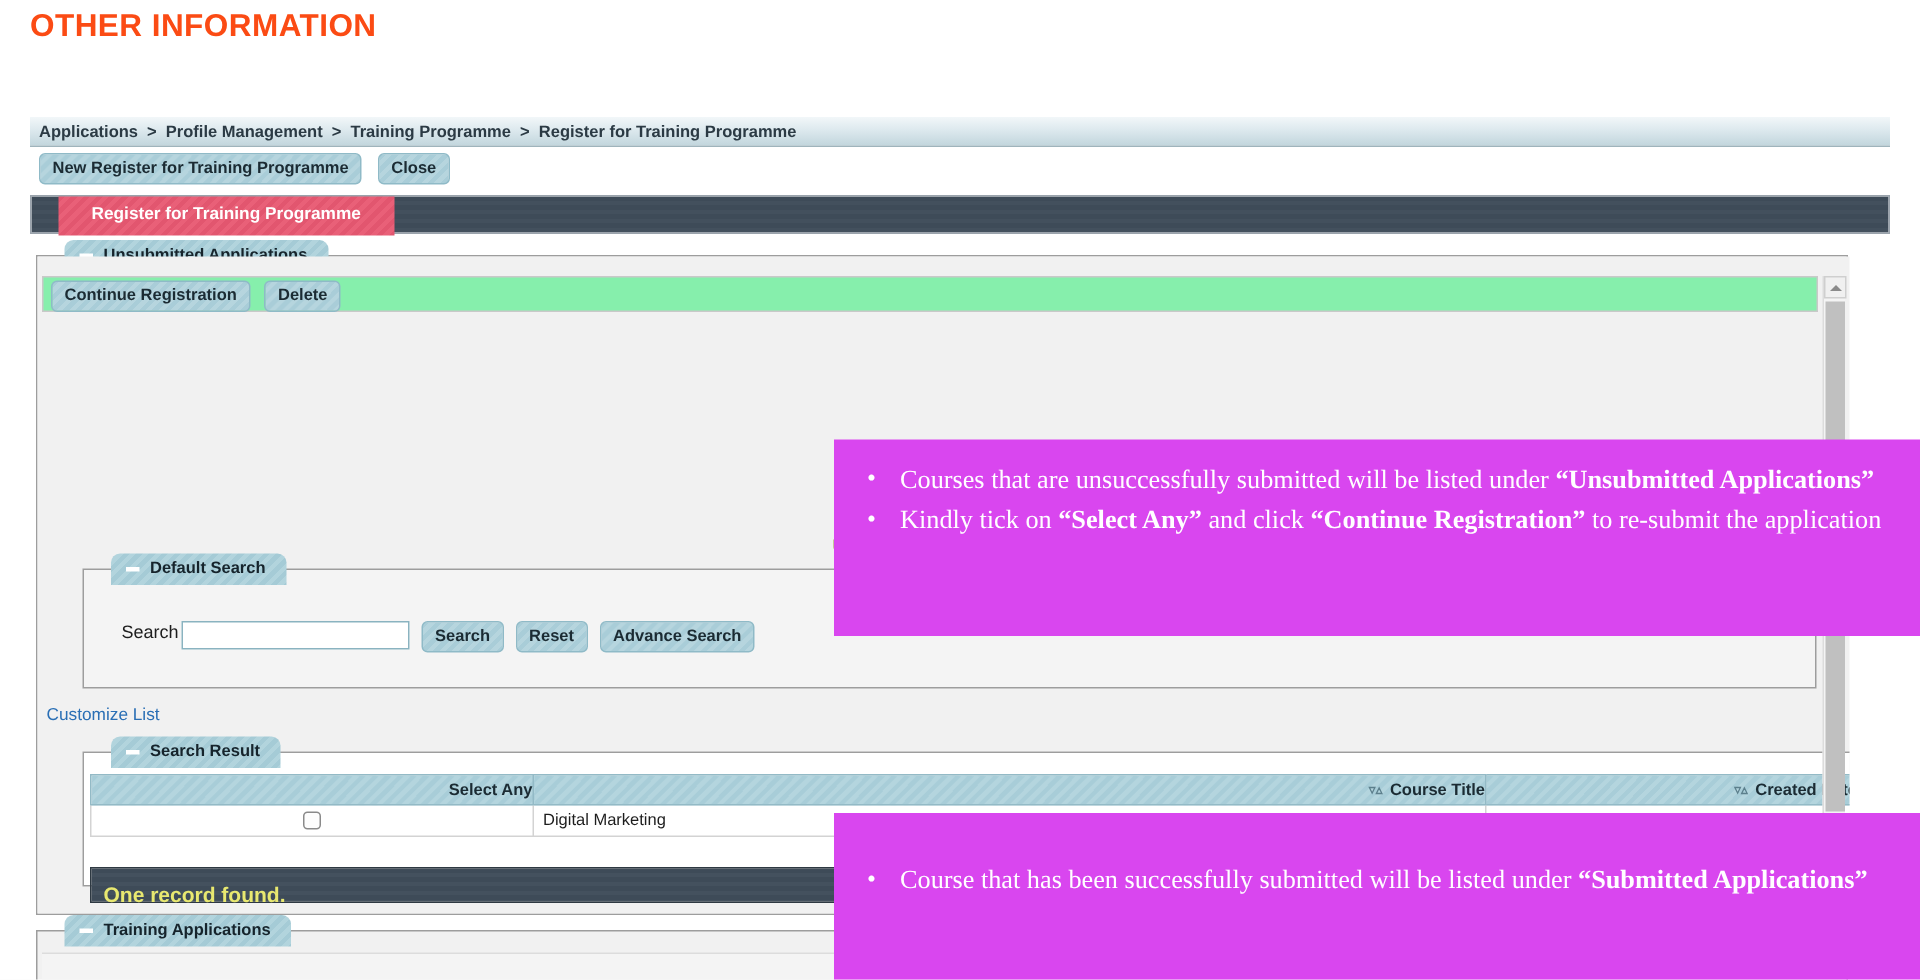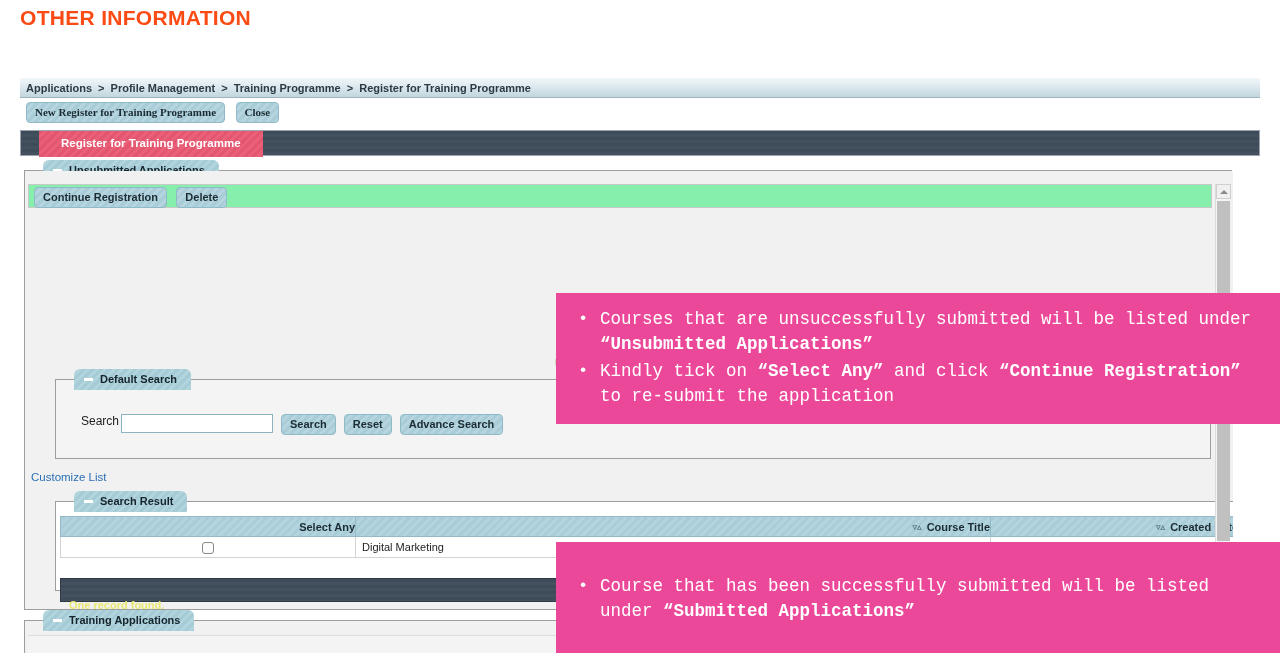--- a/index.html
+++ b/index.html
@@ -67,21 +67,21 @@
     border: 1px solid #8fbac7;
     border-radius: 4px;
     color: #1b2b33;
     font-size: 11px;
     font-weight: bold;
     padding: 3px 8px 4px 8px;
     cursor: pointer;
     line-height: 12px;
     vertical-align: middle;
   }
-  .toolbar .btn { margin: 2px 0 0 6px; font-family: Liberation Serif, serif; }
+  .toolbar .btn { margin: 2px 0 0 6px; }
 
   
   .tabstrip {
     position: absolute;
     left: 0; top: 52px;
     width: 1240px; height: 26px;
     background: repeating-linear-gradient(to bottom, #3e4b58 0px, #3e4b58 3px, #43505d 3px, #43505d 6px);
     border: 1px solid #9aa3ac;
   }
   .tab-active {
@@ -243,25 +243,24 @@
   }
   .result-footer {
     position: absolute;
     left: 4px; top: 76px;
     width: 1178px; height: 24px;
     background: repeating-linear-gradient(to bottom, #3e4b58 0px, #3e4b58 3px, #44515e 3px, #44515e 6px);
     border: 1px solid #2e3942;
   }
   .result-footer .msg {
     position: absolute;
-    left: 8px; top: 20px;
-    font-size: 11px;
+    left: 8px; top: 9px;
+    font-size: 14px;
     font-weight: bold;
     color: #e8e870;
-    text-decoration: underline;
   }
   .pager {
     position: absolute;
     right: 4px; top: 3px;
     min-width: 16px;
     height: 17px;
     background: #e2566f;
     border: 1px solid #c9455d;
     color: #ffffff;
     font-size: 10.5px;
@@ -314,23 +313,23 @@
     position: absolute;
     left: 3px; top: 14px;
     width: 1200px; height: 22px;
     background: #f4f4f4;
     border-top: 1px solid #dcdcdc;
   }
 
   
   .callout {
     position: absolute;
-    background: #ec4899;
+    background: #d946ef;
     color: #ffffff;
-    font-family: Liberation Mono, monospace;
+    font-family: Liberation Serif, serif;
   }
   #callout-1 { left: 556px; top: 293px; width: 724px; height: 131px; }
   #callout-2 { left: 556px; top: 542px; width: 724px; height: 130px; }
   .callout ul {
     list-style: none;
     margin: 0;
     padding: 14px 18px 0 18px;
   }
   #callout-2 ul { padding-top: 32px; }
   .callout li {

